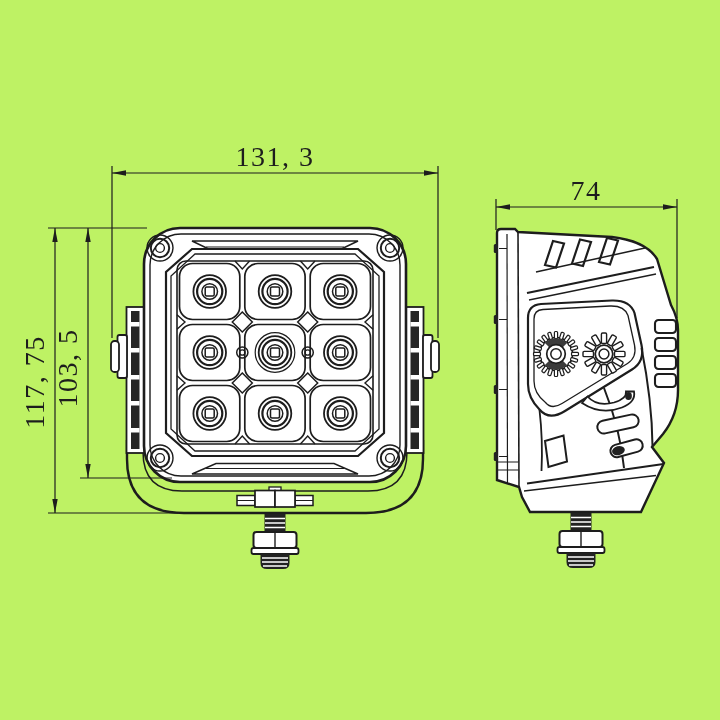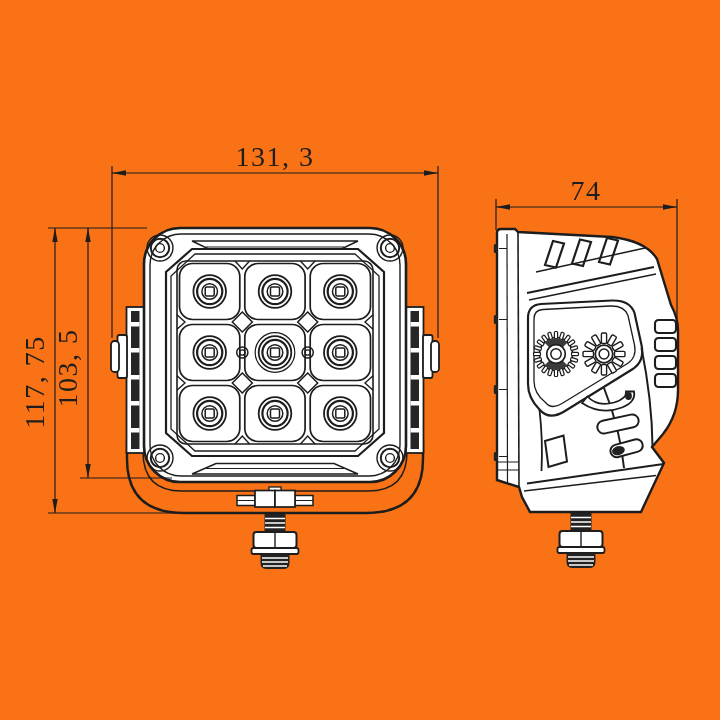--- a/index.html
+++ b/index.html
@@ -1,16 +1,16 @@
 <!DOCTYPE html>
 <html><head>
 <meta charset="utf-8">
 <style>
   html,body{margin:0;padding:0;background:#fff;}
-  .canvas{position:relative;width:720px;height:720px;background:#f97316;overflow:hidden;
+  .canvas{position:relative;width:720px;height:720px;background:#bef264;overflow:hidden;
           font-family:"Liberation Serif", serif;}
   svg{display:block;}
   .dim-text{font-family:"Liberation Serif", serif;font-size:28px;letter-spacing:1.5px;fill:#1d1d1d;}
   .ln{stroke:#1d1d1d;fill:none;}
   .wh{fill:#ffffff;stroke:#1d1d1d;}
   .dk{fill:#222222;stroke:none;}
   .arrow{fill:#1d1d1d;stroke:none;}
 </style>
 </head>
 <body>

